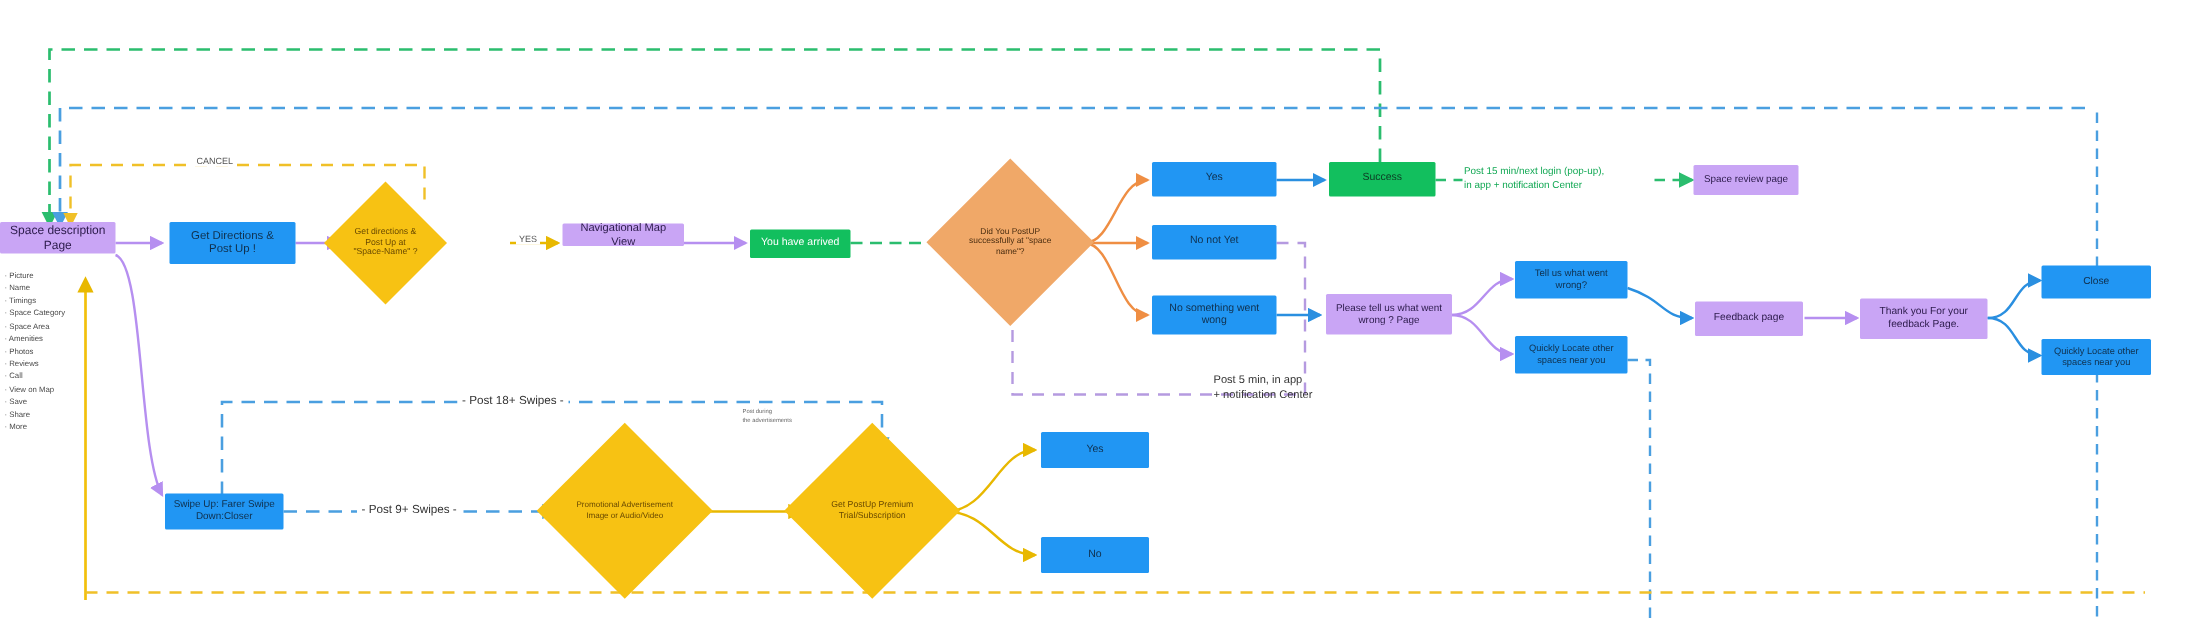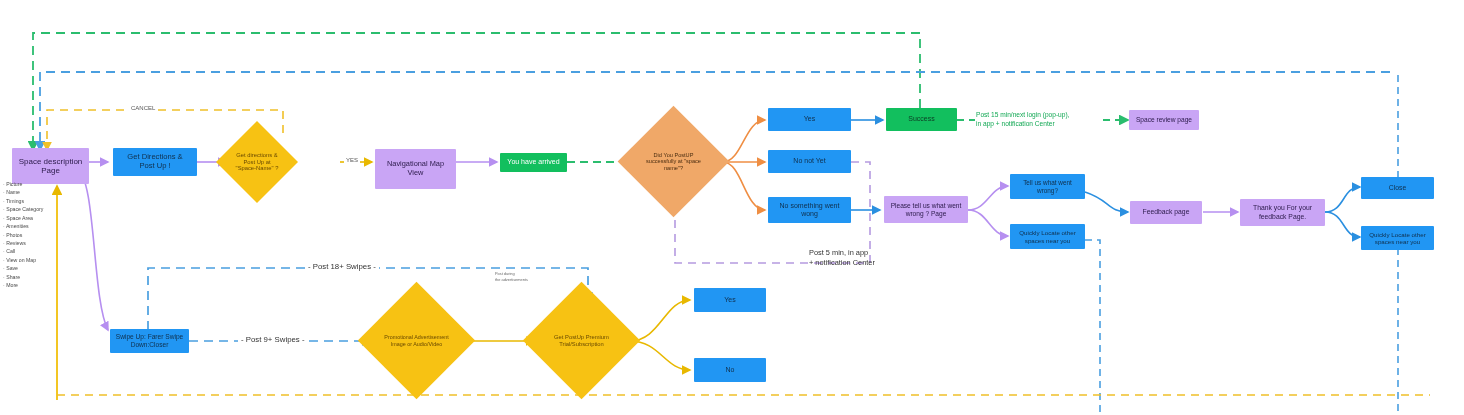--- a/index.html
+++ b/index.html
@@ -120,21 +120,21 @@
 
       <path d="M630,341 C660,341 665,300 690,300" stroke="#e8b800" marker-end="url(#ay)"></path>
       <path d="M630,341 C660,341 665,370 690,370" stroke="#e8b800" marker-end="url(#ay)"></path>
 
       <path d="M57,395 L1430,395" stroke="#f0c028" stroke-width="1.7" stroke-dasharray="8,6"></path>
       <path d="M417,395 L417,383" stroke="#e8b800" stroke-width="1.7" marker-end="url(#ay)"></path>
       <path d="M582,395 L582,383" stroke="#e8b800" stroke-width="1.7" marker-end="url(#ay)"></path>
     </g>
   </svg>
 
-  <div class="node rect purple" style="left:12px;top:148px;width:77px;height:36px;font-size:8px;padding:0 3px;">
+  <div class="node rect purple" style="left:0px;top:148px;width:77px;height:21px;font-size:8px;padding:0 3px;">
     <span>Space description Page</span>
   </div>
 
   <div class="sidelist">
     <div>· Picture</div>
     <div>· Name</div>
     <div>· Timings</div>
     <div>· Space Category</div>
     <div>· Space Area</div>
     <div>· Amenities</div>
@@ -149,21 +149,21 @@
 
   <div class="node rect blue" style="left:113px;top:148px;width:84px;height:28px;font-size:7.6px;padding:0 6px;">
     <span>Get Directions &amp; Post Up !</span>
   </div>
 
   <div class="node diamond" style="left:228px;top:133px;width:58px;height:58px;margin-left:0;font-size:5.8px;">
     <div class="dshape"></div>
     <div class="dlabel">Get directions &amp; Post Up at "Space-Name" ?</div>
   </div>
 
-  <div class="node rect purple" style="left:375px;top:149px;width:81px;height:40px;font-size:7.4px;padding:0 3px;">
+  <div class="node rect purple" style="left:375px;top:149px;width:81px;height:15px;font-size:7.4px;padding:0 3px;">
     <span>Navigational Map View</span>
   </div>
 
   <div class="node rect green" style="left:500px;top:153px;width:67px;height:19px;font-size:7px;padding:0 2px;color:#ffffff;">
     <span>You have arrived</span>
   </div>
 
   <div class="node diamond dia-orange" style="left:634px;top:122px;width:79px;height:79px;font-size:5.6px;">
     <div class="dshape"></div>
     <div class="dlabel">Did You PostUP successfully at "space name"?</div>

